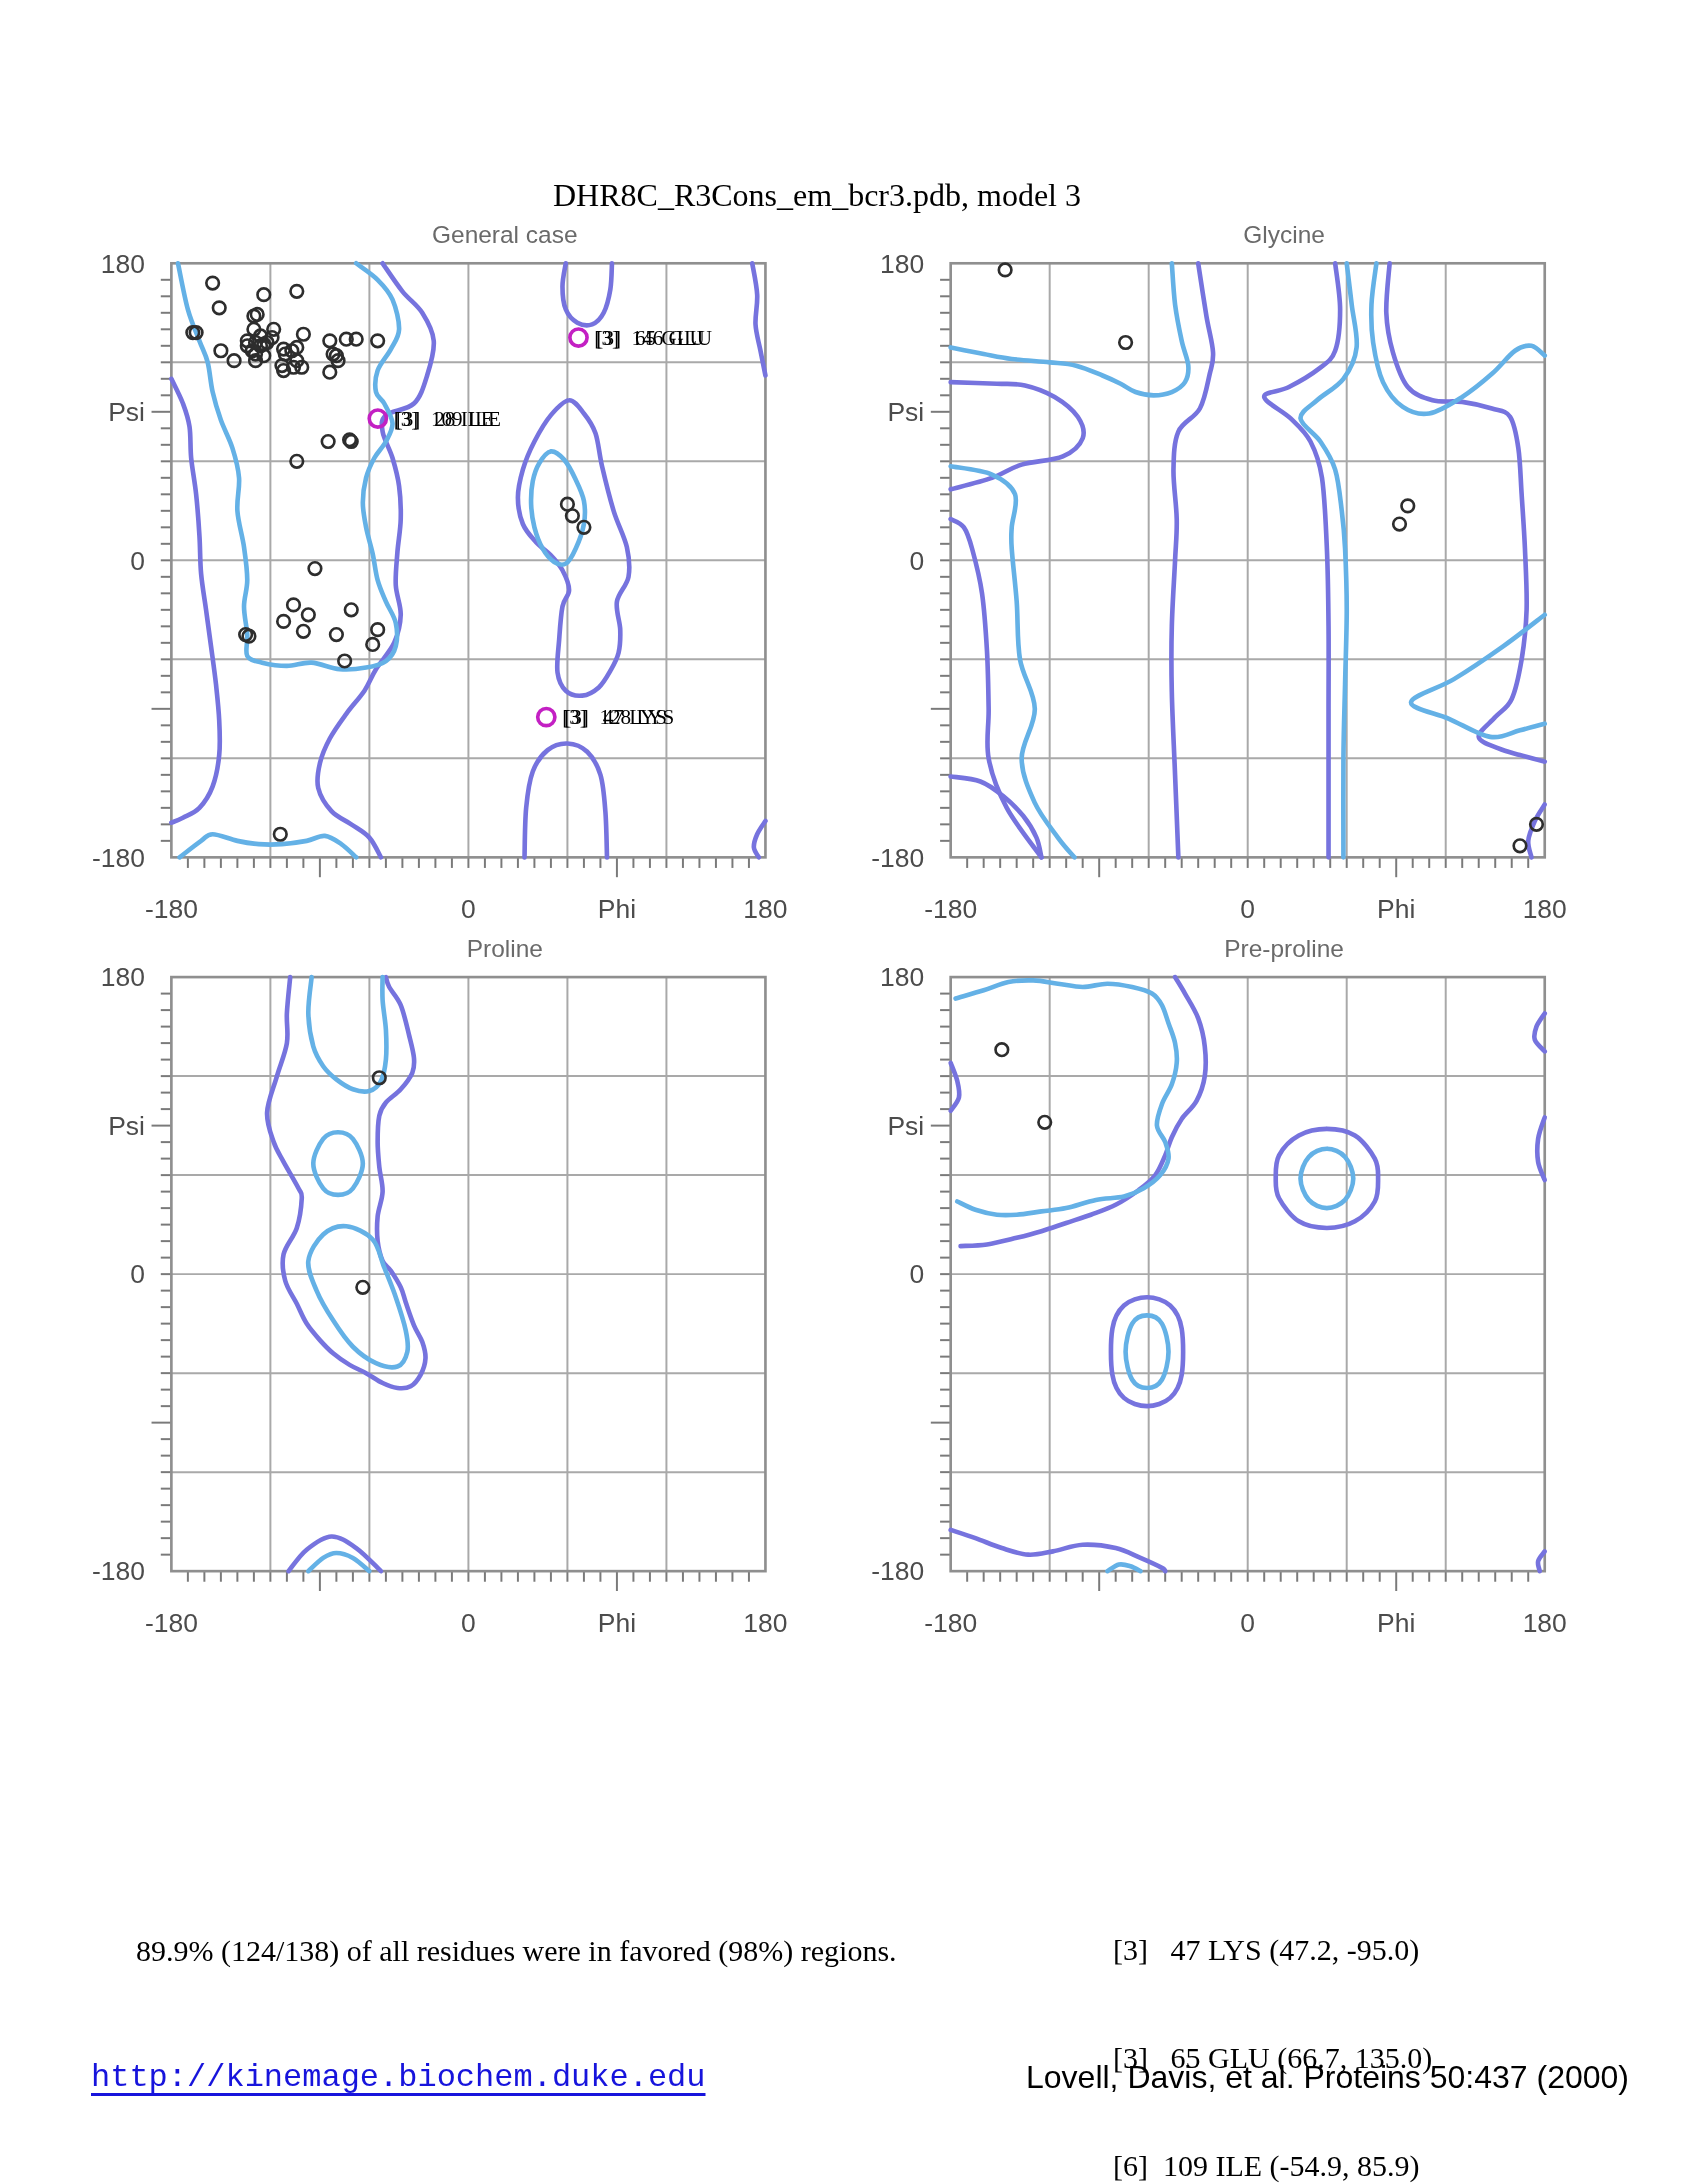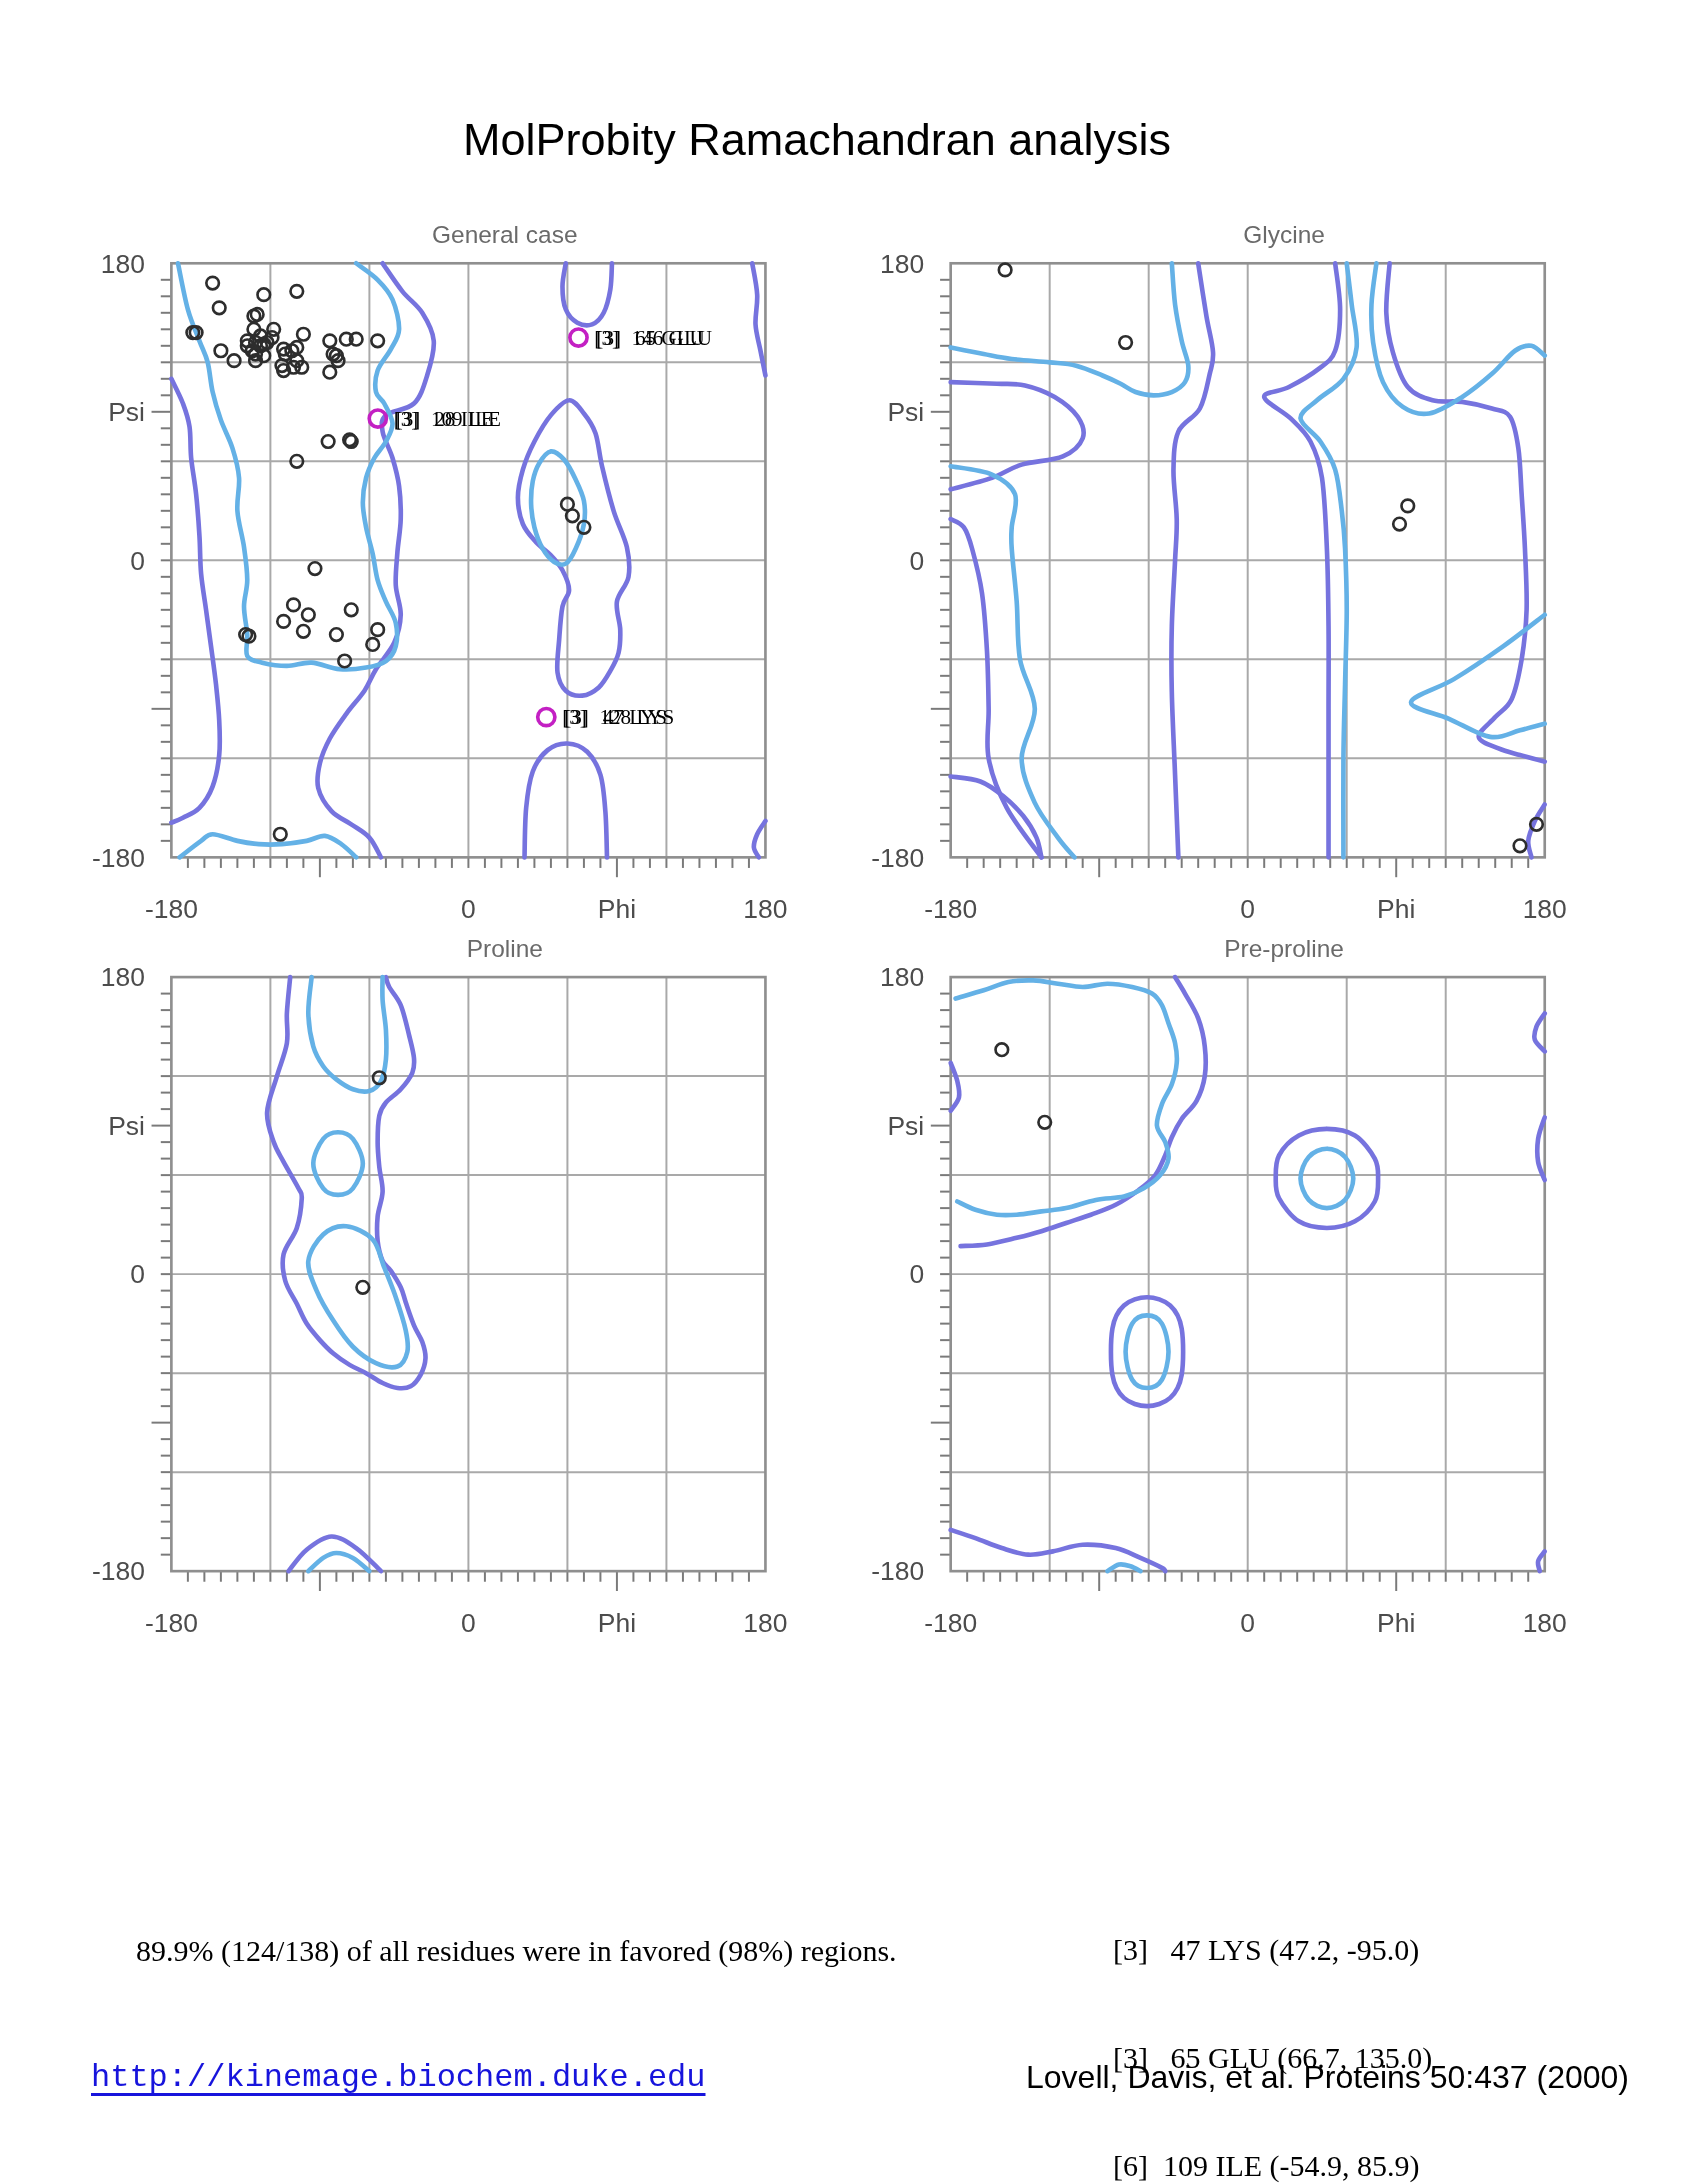--- a/index.html
+++ b/index.html
@@ -11,21 +11,21 @@
   .stats{position:absolute;left:136px;top:1858px;font-family:"Liberation Serif",serif;font-size:30px;color:#000;line-height:37px;white-space:pre;}
   .stats .gap{height:30px;}
   .olist{position:absolute;left:1113px;top:1860px;font-family:"Liberation Serif",serif;font-size:30px;color:#000;line-height:36px;white-space:pre;}
   .footer-link{position:absolute;left:91px;top:2059px;font-size:32px;color:#1714dc;text-decoration:underline;text-decoration-thickness:2.6px;text-underline-offset:6.6px;font-family:Liberation Mono, monospace;}
   .footer-cite{position:absolute;right:58px;top:2059px;font-size:32px;color:#000;font-family:"Liberation Sans",sans-serif;}
 </style>
 </head>
 <body>
 
 <div id="page">
-  <div class="hdr-title">MolProbity Ramachandran analysis</div>
+  <div class="hdr-sub">DHR8C_R3Cons_em_bcr3.pdb, model 3</div>
 
   <div id="plots"><svg width="1687" height="1720" viewBox="0 0 2550 2600">
         <line x1="408.66666666666663" y1="398" x2="408.66666666666663" y2="1296" stroke="#a9a9a9" stroke-width="3"></line>
         <line x1="259" y1="1146.3333333333335" x2="1157" y2="1146.3333333333335" stroke="#a9a9a9" stroke-width="3"></line>
         <line x1="558.3333333333333" y1="398" x2="558.3333333333333" y2="1296" stroke="#a9a9a9" stroke-width="3"></line>
         <line x1="259" y1="996.6666666666666" x2="1157" y2="996.6666666666666" stroke="#a9a9a9" stroke-width="3"></line>
         <line x1="708" y1="398" x2="708" y2="1296" stroke="#a9a9a9" stroke-width="3"></line>
         <line x1="259" y1="847" x2="1157" y2="847" stroke="#a9a9a9" stroke-width="3"></line>
         <line x1="857.6666666666666" y1="398" x2="857.6666666666666" y2="1296" stroke="#a9a9a9" stroke-width="3"></line>
         <line x1="259" y1="697.3333333333333" x2="1157" y2="697.3333333333333" stroke="#a9a9a9" stroke-width="3"></line>

